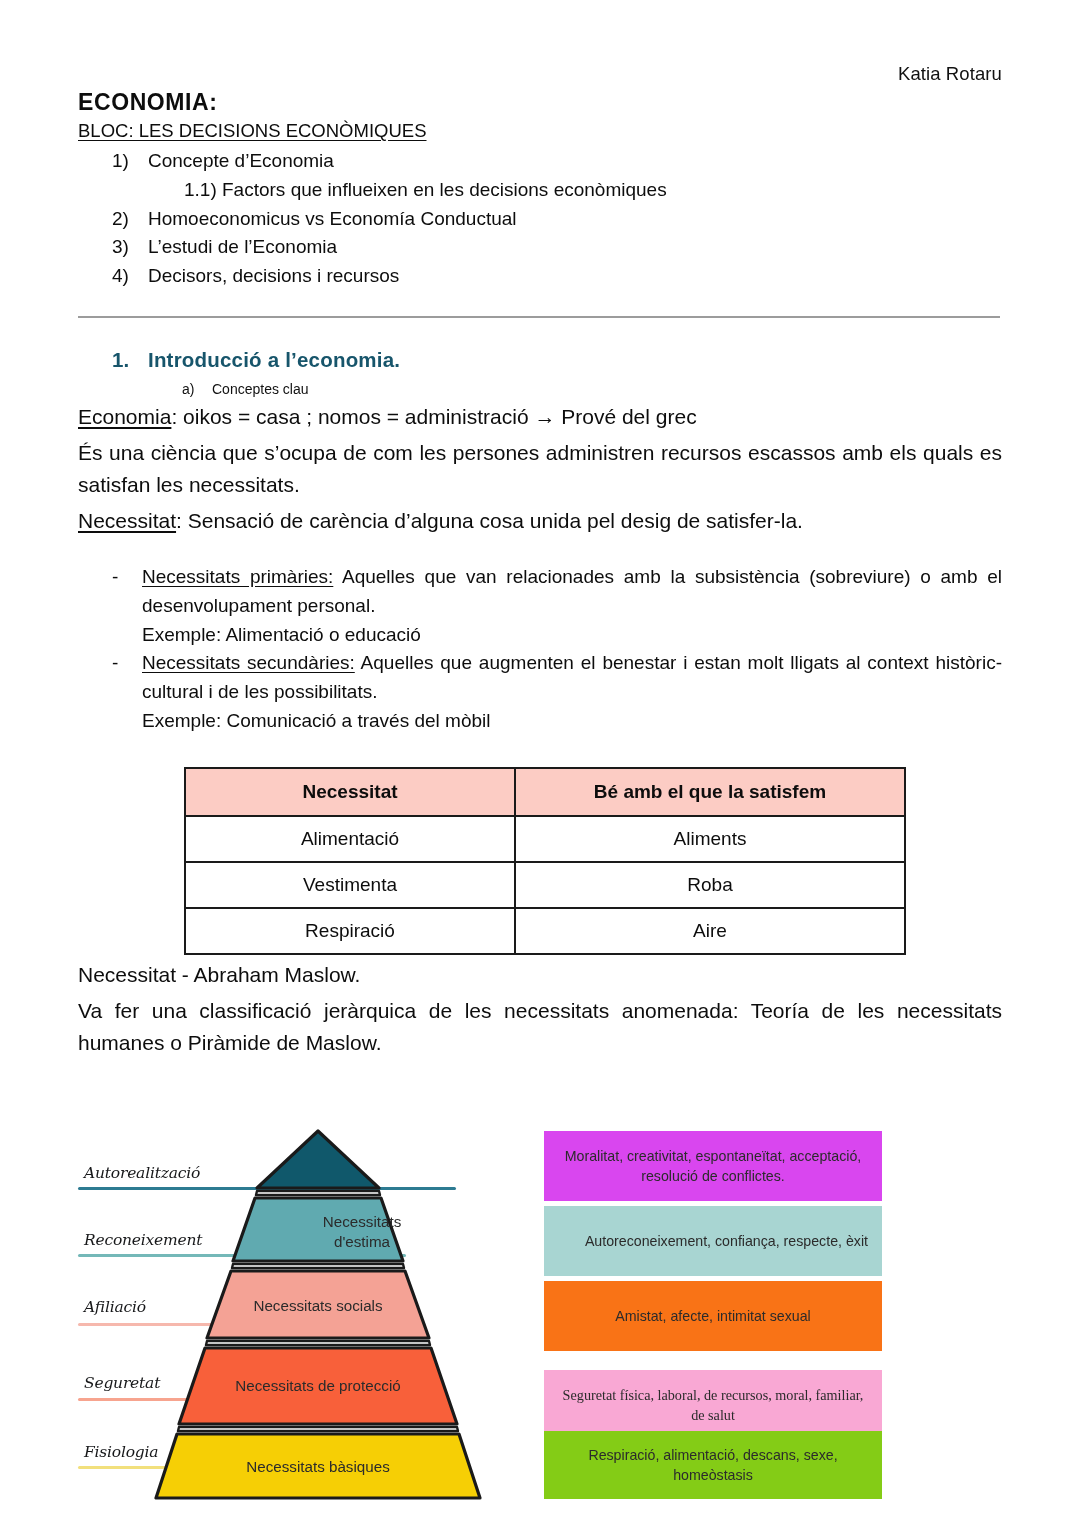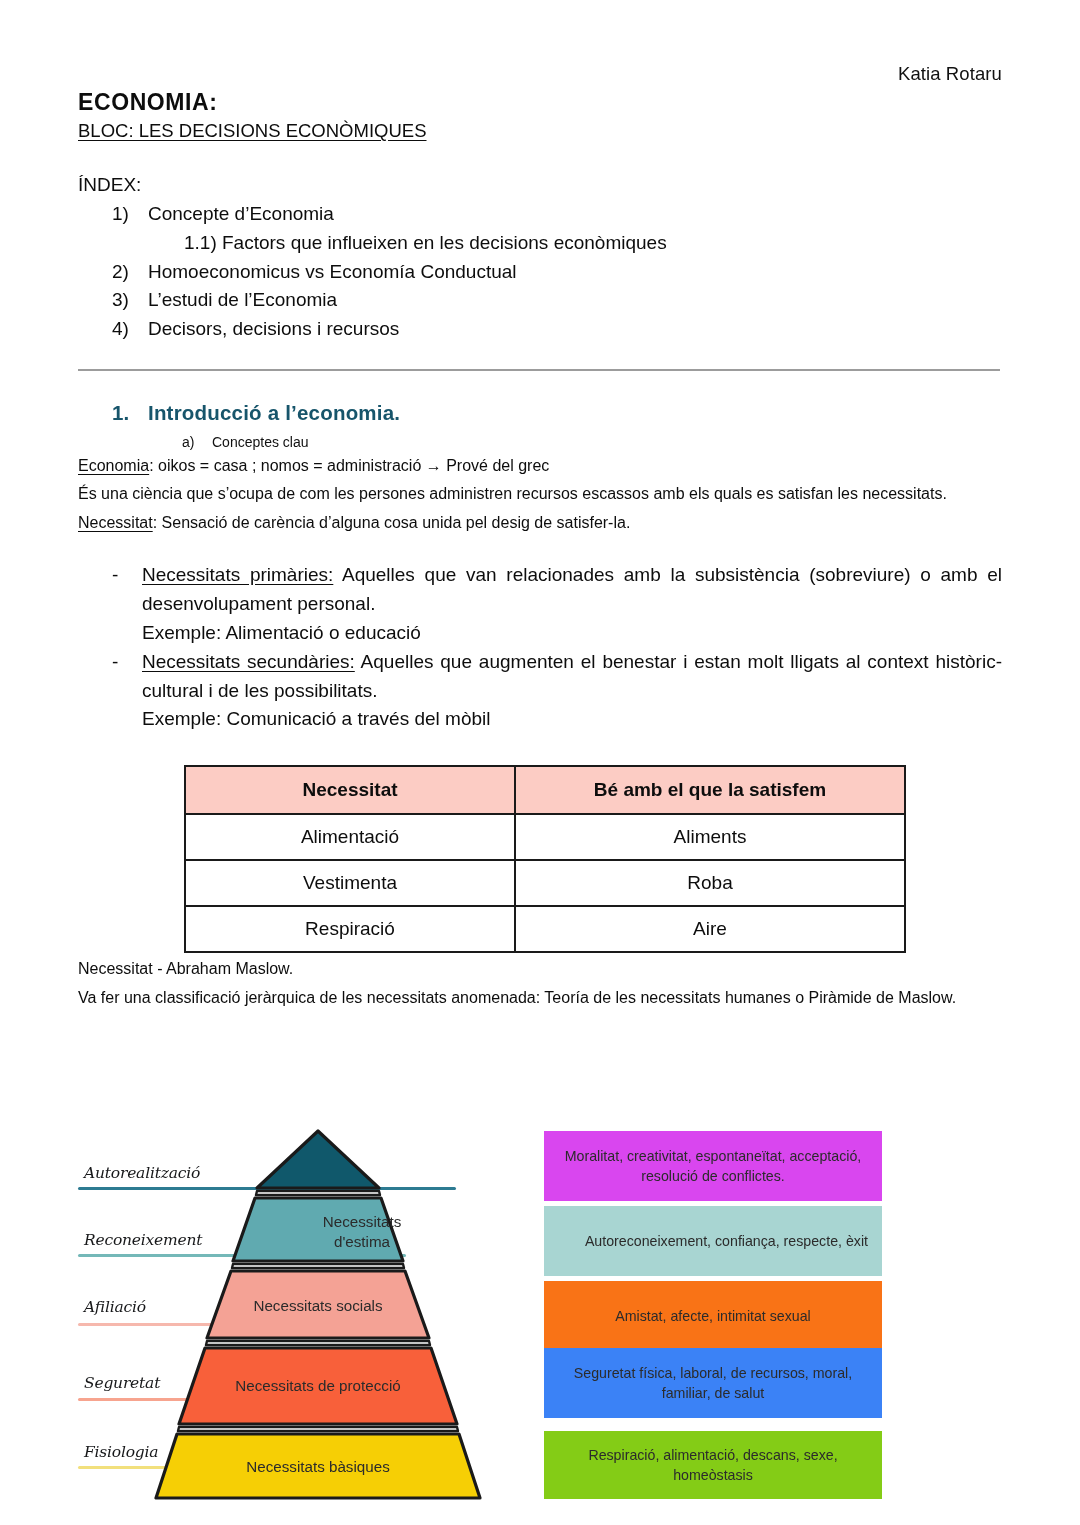--- a/index.html
+++ b/index.html
@@ -102,21 +102,21 @@
 
   .sec-sub {
     padding-left: 104px;
     font-size: 14px;
     margin-top: 9px;
     color: #111;
   }
   .sec-sub .anum { display: inline-block; width: 30px; }
 
   p.para {
-    font-size: 16px;
+    font-size: 21px;
     line-height: 1.52;
     margin: 4px 0 0 0;
   }
   p.para.just { text-align: justify; }
   .u { text-decoration: underline; text-underline-offset: 3px; }
 
   ul.bullets {
     list-style: none;
     margin: 26px 0 0 0;
     padding: 0 0 0 34px;
@@ -231,21 +231,20 @@
 
 <div class="page">
 
   <div class="author">Katia Rotaru</div>
 
   <div class="doc-body">
 
     <div class="title-main">ECONOMIA:</div>
     <div class="title-sub">BLOC: LES DECISIONS ECONÒMIQUES</div>
 
-    <div class="index-label">ÍNDEX:</div>
 
     <ol class="index-list">
       <li>
         <span class="num">1)</span>
         <span>Concepte d’Economia</span>
         <div class="sub-index">1.1) Factors que influeixen en les decisions econòmiques</div>
       </li>
       <li>
         <span class="num">2)</span>
         <span>Homoeconomicus vs Economía Conductual</span>
@@ -362,21 +361,21 @@
 
       <div class="cap-box" style="left:466px; top:13px; width:338px; height:70px; background:#d946ef;">
         <div class="cap-text cap-center">Moralitat, creativitat, espontaneïtat, acceptació, resolució de conflictes.</div>
       </div>
       <div class="cap-box" style="left:466px; top:88px; width:338px; height:70px; background:#a8d5d2;">
         <div class="cap-text cap-right">Autoreconeixement, confiança, respecte, èxit</div>
       </div>
       <div class="cap-box" style="left:466px; top:163px; width:338px; height:70px; background:#f97316;">
         <div class="cap-text cap-center">Amistat, afecte, intimitat sexual</div>
       </div>
-      <div class="cap-box" style="left:466px; top:230px; width:338px; height:70px; background:#3b82f6;">
+      <div class="cap-box" style="left:466px; top:252px; width:338px; height:70px; background:#f9a8d4;font-family:Liberation Serif, serif;">
         <div class="cap-text cap-center">Seguretat física, laboral, de recursos, moral, familiar, de salut</div>
       </div>
       <div class="cap-box" style="left:466px; top:313px; width:338px; height:68px; background:#84cc16;">
         <div class="cap-text cap-center">Respiració, alimentació, descans, sexe, homeòstasis</div>
       </div>
 
     </div>
   </div>
 
 </div>

